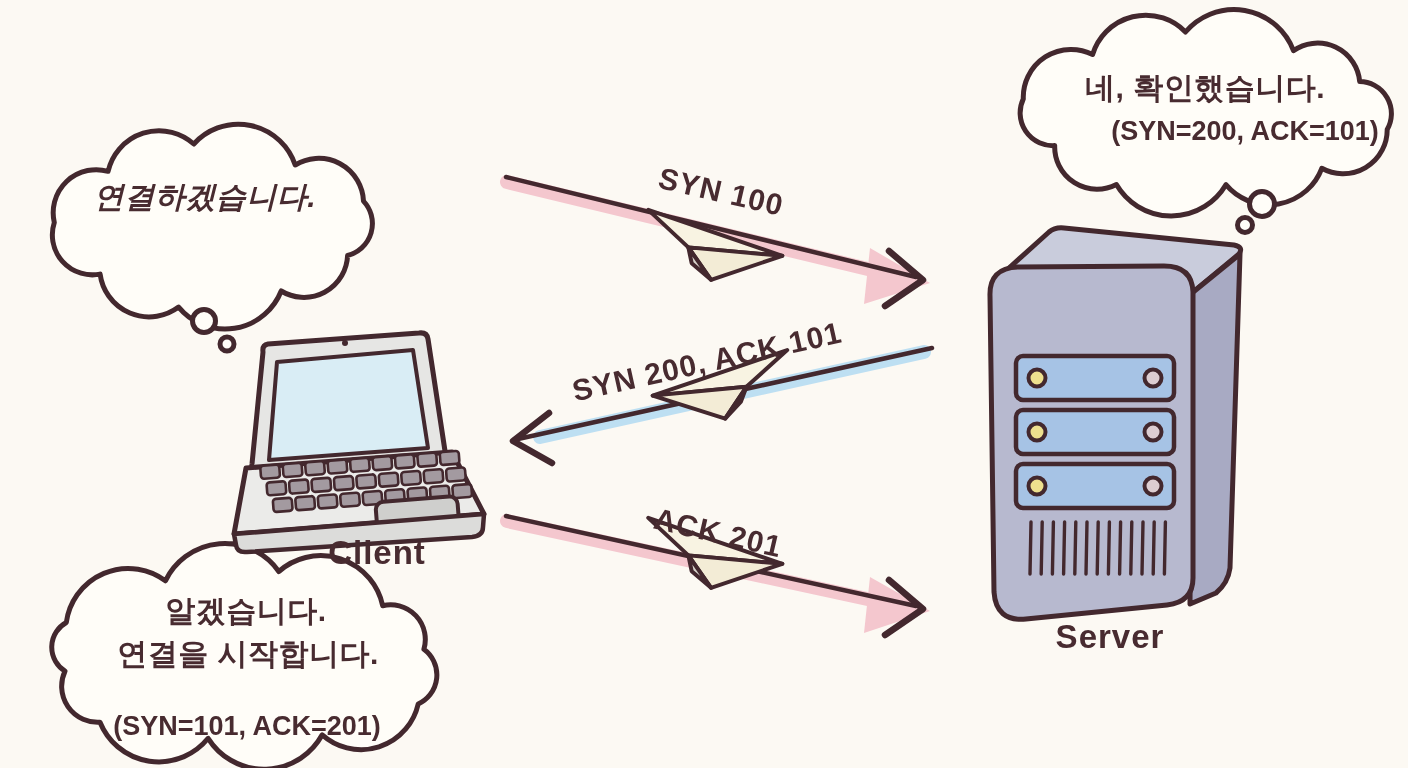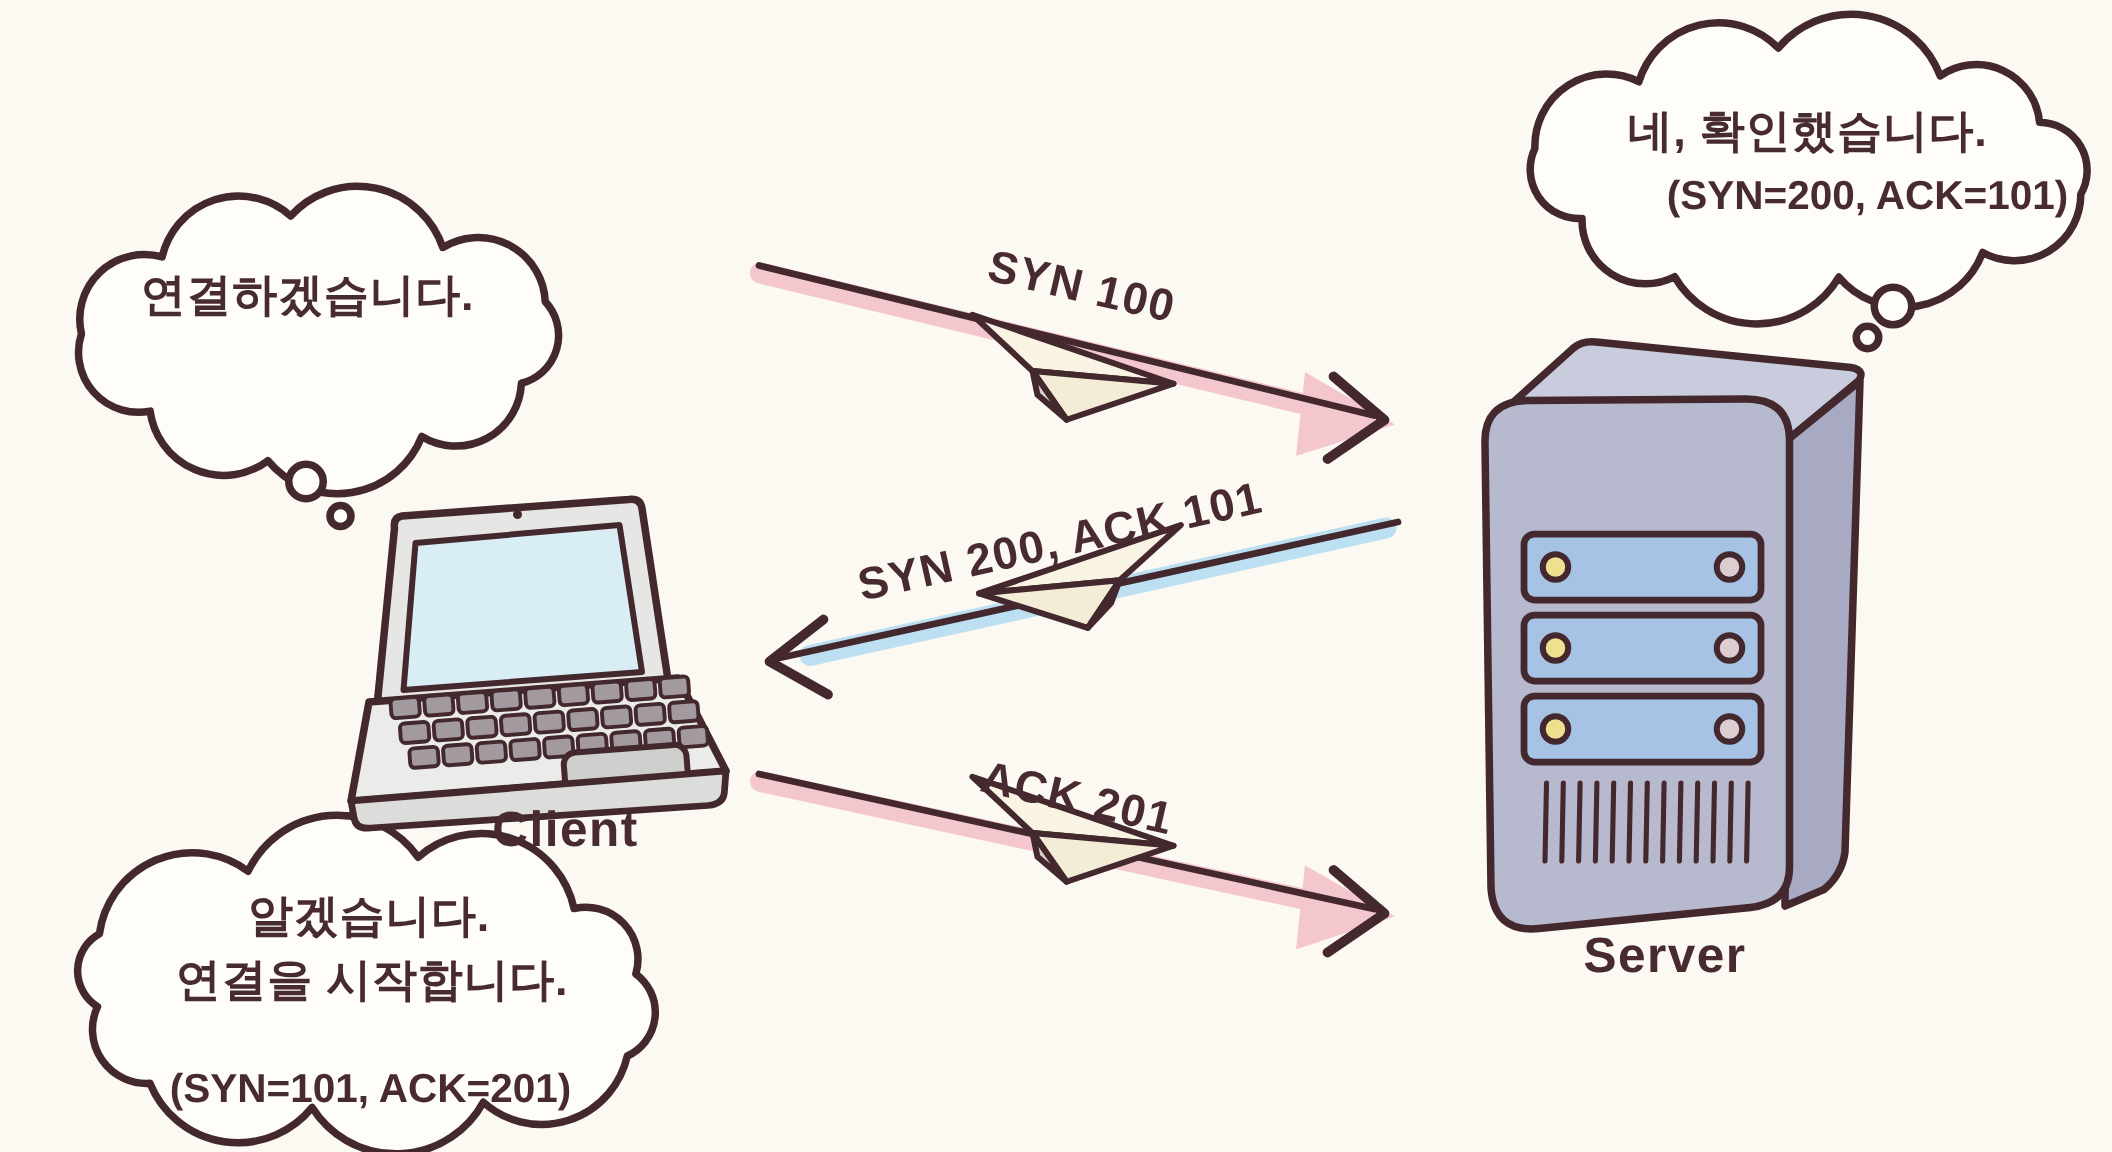--- a/index.html
+++ b/index.html
@@ -144,21 +144,21 @@
             <line x1="1120.6" y1="522" x2="1119.6" y2="574"></line>
             <line x1="1131.8" y1="522" x2="1130.8" y2="574"></line>
             <line x1="1143" y1="522" x2="1142" y2="574"></line>
             <line x1="1154.2" y1="522" x2="1153.2" y2="574"></line>
             <line x1="1165.4" y1="522" x2="1164.4" y2="574"></line>
           </g>
     </g>
   </g>
 </svg>
 
-<div class="txt bubble-line" style="left:205px;top:197px;">연결하겠습니다.</div>
+<div class="txt bubble-line" style="left:205px;top:197px;font-style:italic;">연결하겠습니다.</div>
 
 <div class="txt bubble-line" style="left:1205px;top:88px;">네, 확인했습니다.</div>
 <div class="txt bubble-sub" style="left:1205px;top:131px;margin-left:40px;">(SYN=200, ACK=101)</div>
 
 <div class="txt bubble-line" style="left:246px;top:611px;">알겠습니다.</div>
 <div class="txt bubble-line" style="left:248px;top:654px;">연결을 시작합니다.</div>
 <div class="txt bubble-sub" style="left:247px;top:695px;margin-top:31px;">(SYN=101, ACK=201)</div>
 
 <div class="txt arrow-label rot-p13" style="left:721px;top:192px;">SYN 100</div>
 <div class="txt arrow-label rot-m12" style="left:707px;top:362px;">SYN 200, ACK 101</div>

